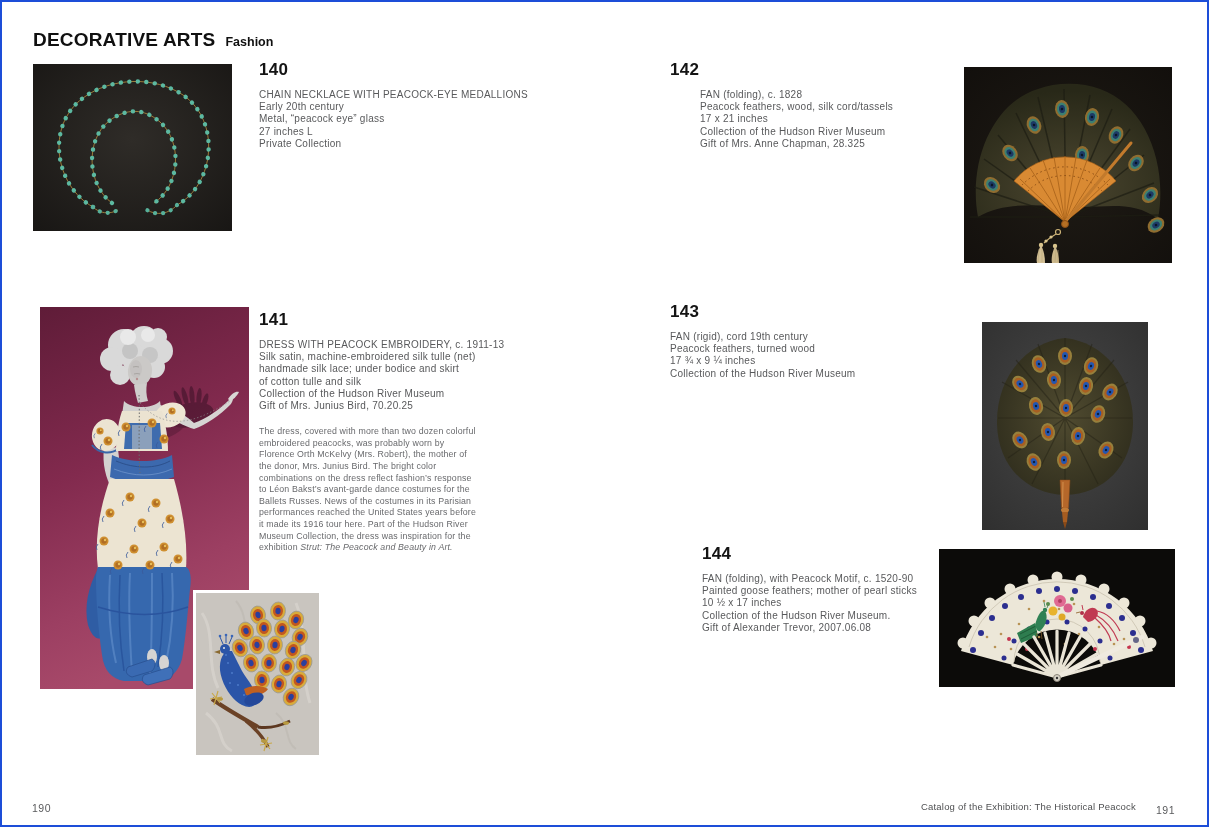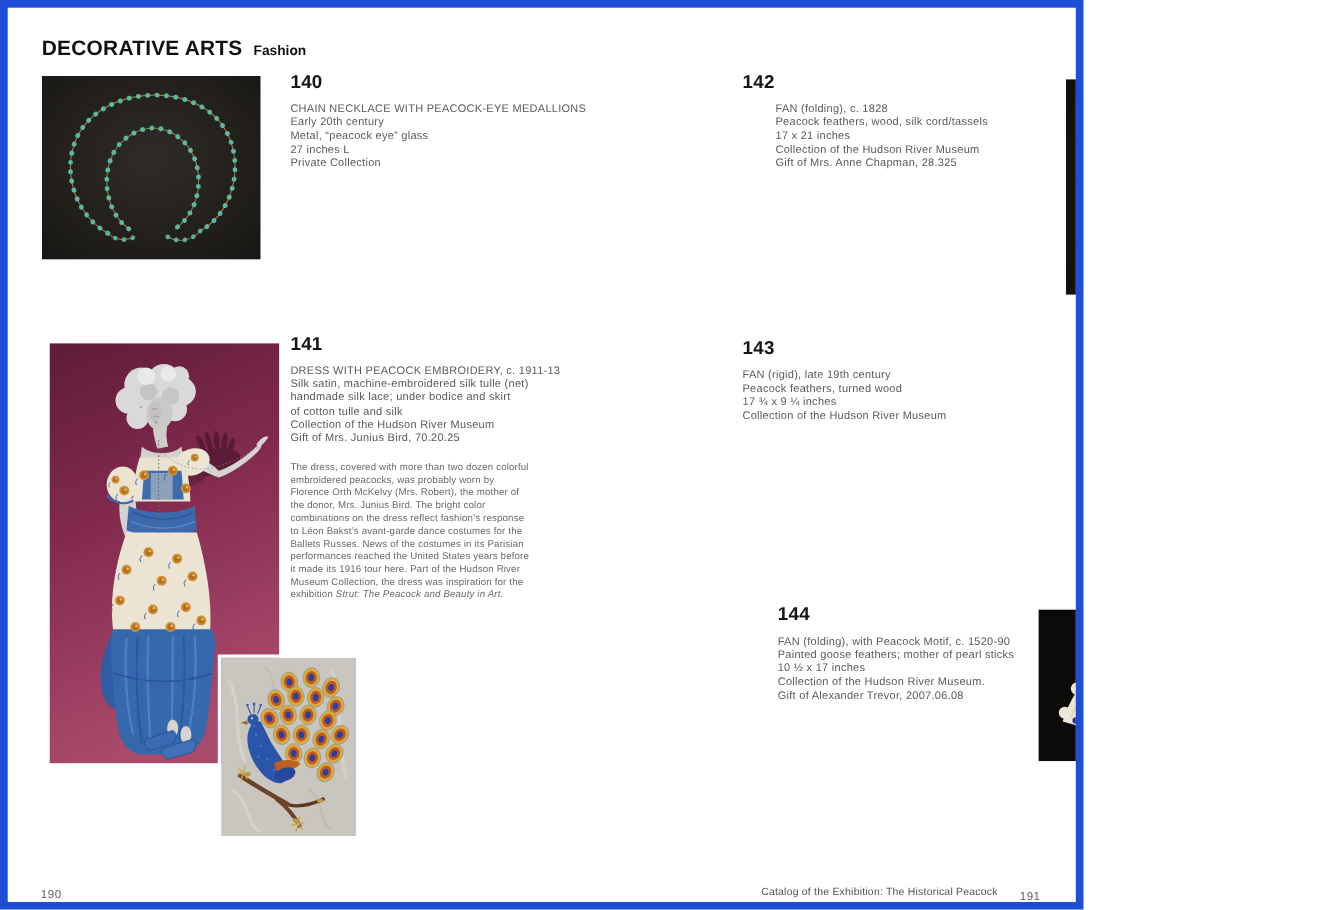--- a/index.html
+++ b/index.html
@@ -1,17 +1,17 @@
 <!DOCTYPE html>
 <html><head>
 <meta charset="utf-8">
 <style>
   html,body{margin:0;padding:0;background:#fff;}
-  .page{position:relative;width:985px;height:827px;background:#ffffff;overflow:hidden;
-        font-family:"Liberation Sans",sans-serif;border:7px solid #1d4ed8;box-sizing:border-box;}
+  .page{position:relative;width:1209px;height:827px;background:#ffffff;overflow:hidden;
+        font-family:"Liberation Sans",sans-serif;border:2px solid #1d4ed8;box-sizing:border-box;}
   .abs{position:absolute;}
   
   .hdr{left:31px;top:27px;white-space:nowrap;}
   .hdr .t{font-size:19px;font-weight:700;color:#101010;letter-spacing:.2px;}
   .hdr .s{font-size:12.5px;font-weight:700;color:#101010;margin-left:10px;}
   
   .num{font-size:17px;font-weight:700;color:#141414;letter-spacing:.3px;}
   .cap{font-size:10px;color:#58595b;letter-spacing:.25px;}
   .cap div{line-height:12.2px;white-space:nowrap;}
   .note{font-size:8.8px;color:#68696c;letter-spacing:.15px;line-height:11.6px;width:222px;margin:0;}
@@ -435,37 +435,37 @@
     <div class="num">142</div>
     <div class="cap" style="margin-top:9px;margin-left:30px;">
         <div>FAN (folding), c. 1828</div>
         <div>Peacock feathers, wood, silk cord/tassels</div>
         <div>17 x 21 inches</div>
         <div>Collection of the Hudson River Museum</div>
         <div>Gift of Mrs. Anne Chapman, 28.325</div>
       </div>
   </section>
 
-  <section class="abs" style="left:257px;top:296px;">
+  <section class="abs" style="left:257px;top:308px;">
     <div class="num">141</div>
     <div class="cap" style="margin-top:9px;">
         <div>DRESS WITH PEACOCK EMBROIDERY, c. 1911-13</div>
         <div>Silk satin, machine-embroidered silk tulle (net)</div>
         <div>handmade silk lace; under bodice and skirt</div>
         <div>of cotton tulle and silk</div>
         <div>Collection of the Hudson River Museum</div>
         <div>Gift of Mrs. Junius Bird, 70.20.25</div>
       </div>
     <p class="note" style="margin-top:14px;"><span>The dress, covered with more than two dozen colorful embroidered peacocks, was probably worn by Florence Orth McKelvy (Mrs. Robert), the mother of the donor, Mrs. Junius Bird. The bright color combinations on the dress reflect fashion’s response to Léon Bakst’s avant-garde dance costumes for the Ballets Russes. News of the costumes in its Parisian performances reached the United States years before it made its 1916 tour here. Part of the Hudson River Museum Collection, the dress was inspiration for the exhibition </span><i>Strut: The Peacock and Beauty in Art.</i></p>
   </section>
 
   <section class="abs" style="left:668px;top:300px;">
     <div class="num">143</div>
     <div class="cap" style="margin-top:9px;">
-        <div>FAN (rigid), late 19th century</div>
+        <div>FAN (rigid), cord 19th century</div>
         <div>Peacock feathers, turned wood</div>
         <div>17 ¾ x 9 ¼ inches</div>
         <div>Collection of the Hudson River Museum</div>
       </div>
   </section>
 
   <section class="abs" style="left:700px;top:542px;">
     <div class="num">144</div>
     <div class="cap" style="margin-top:9px;">
         <div>FAN (folding), with Peacock Motif, c. 1520-90</div>

